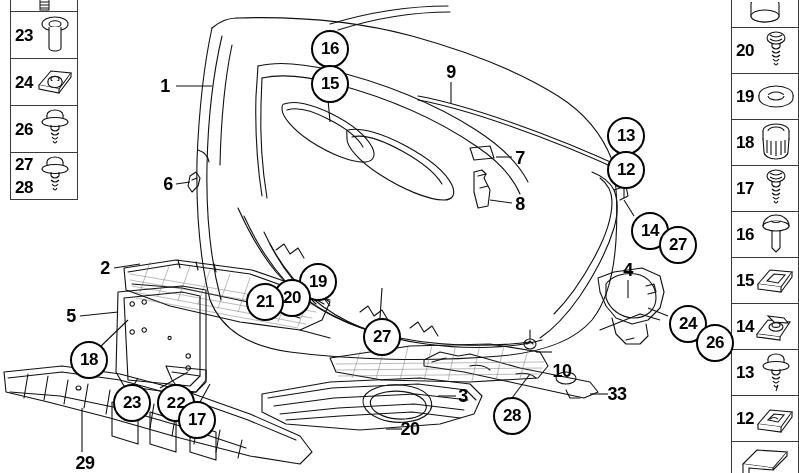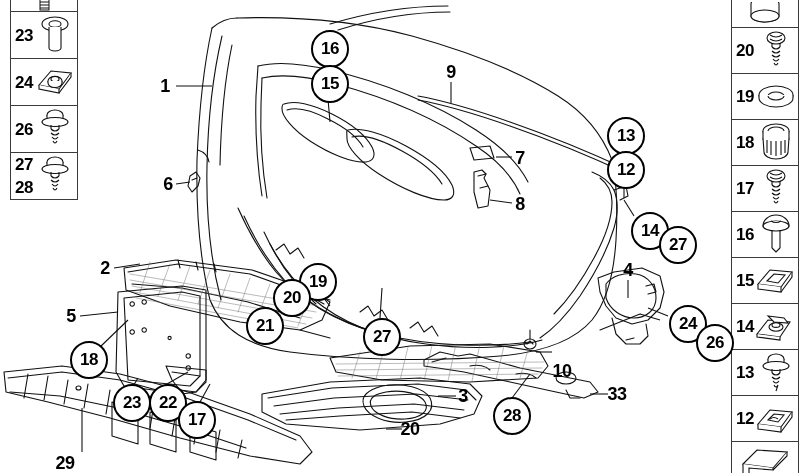--- a/index.html
+++ b/index.html
@@ -553,28 +553,28 @@
     <div class="callout-plain" style="left:520px; top:204px;">8</div>
     <div class="callout-plain" style="left:168px; top:184px;">6</div>
     <div class="callout" style="left:648px; top:229px;">14</div>
     <div class="callout" style="left:676px; top:243px;">27</div>
     <div class="callout-plain" style="left:628px; top:270px;">4</div>
     <div class="callout-plain" style="left:105px; top:268px;">2</div>
     <div class="callout-plain" style="left:71px;  top:316px;">5</div>
     <div class="callout" style="left:87px;  top:358px;">18</div>
     <div class="callout" style="left:316px; top:280px;">19</div>
     <div class="callout" style="left:290px; top:296px;">20</div>
-    <div class="callout" style="left:263px; top:324px;">21</div>
+    <div class="callout" style="left:263px; top:300px;">21</div>
     <div class="callout" style="left:380px; top:335px;">27</div>
     <div class="callout-plain" style="left:562px; top:371px;">10</div>
     <div class="callout" style="left:686px; top:322px;">24</div>
     <div class="callout" style="left:713px; top:341px;">26</div>
     <div class="callout" style="left:130px; top:401px;">23</div>
-    <div class="callout" style="left:166px; top:401px;">22</div>
+    <div class="callout" style="left:174px; top:401px;font-family:Liberation Mono, monospace;">22</div>
     <div class="callout" style="left:195px; top:418px;">17</div>
     <div class="callout-plain" style="left:463px; top:396px;">3</div>
     <div class="callout" style="left:510px; top:414px;">28</div>
     <div class="callout-plain" style="left:617px; top:394px;">33</div>
     <div class="callout-plain" style="left:410px; top:429px;">20</div>
-    <div class="callout-plain" style="left:65px;  top:463px;">29</div>
+    <div class="callout-plain" style="left:85px;  top:463px;">29</div>
   </div>
 
 </div>
 
 </body></html>

